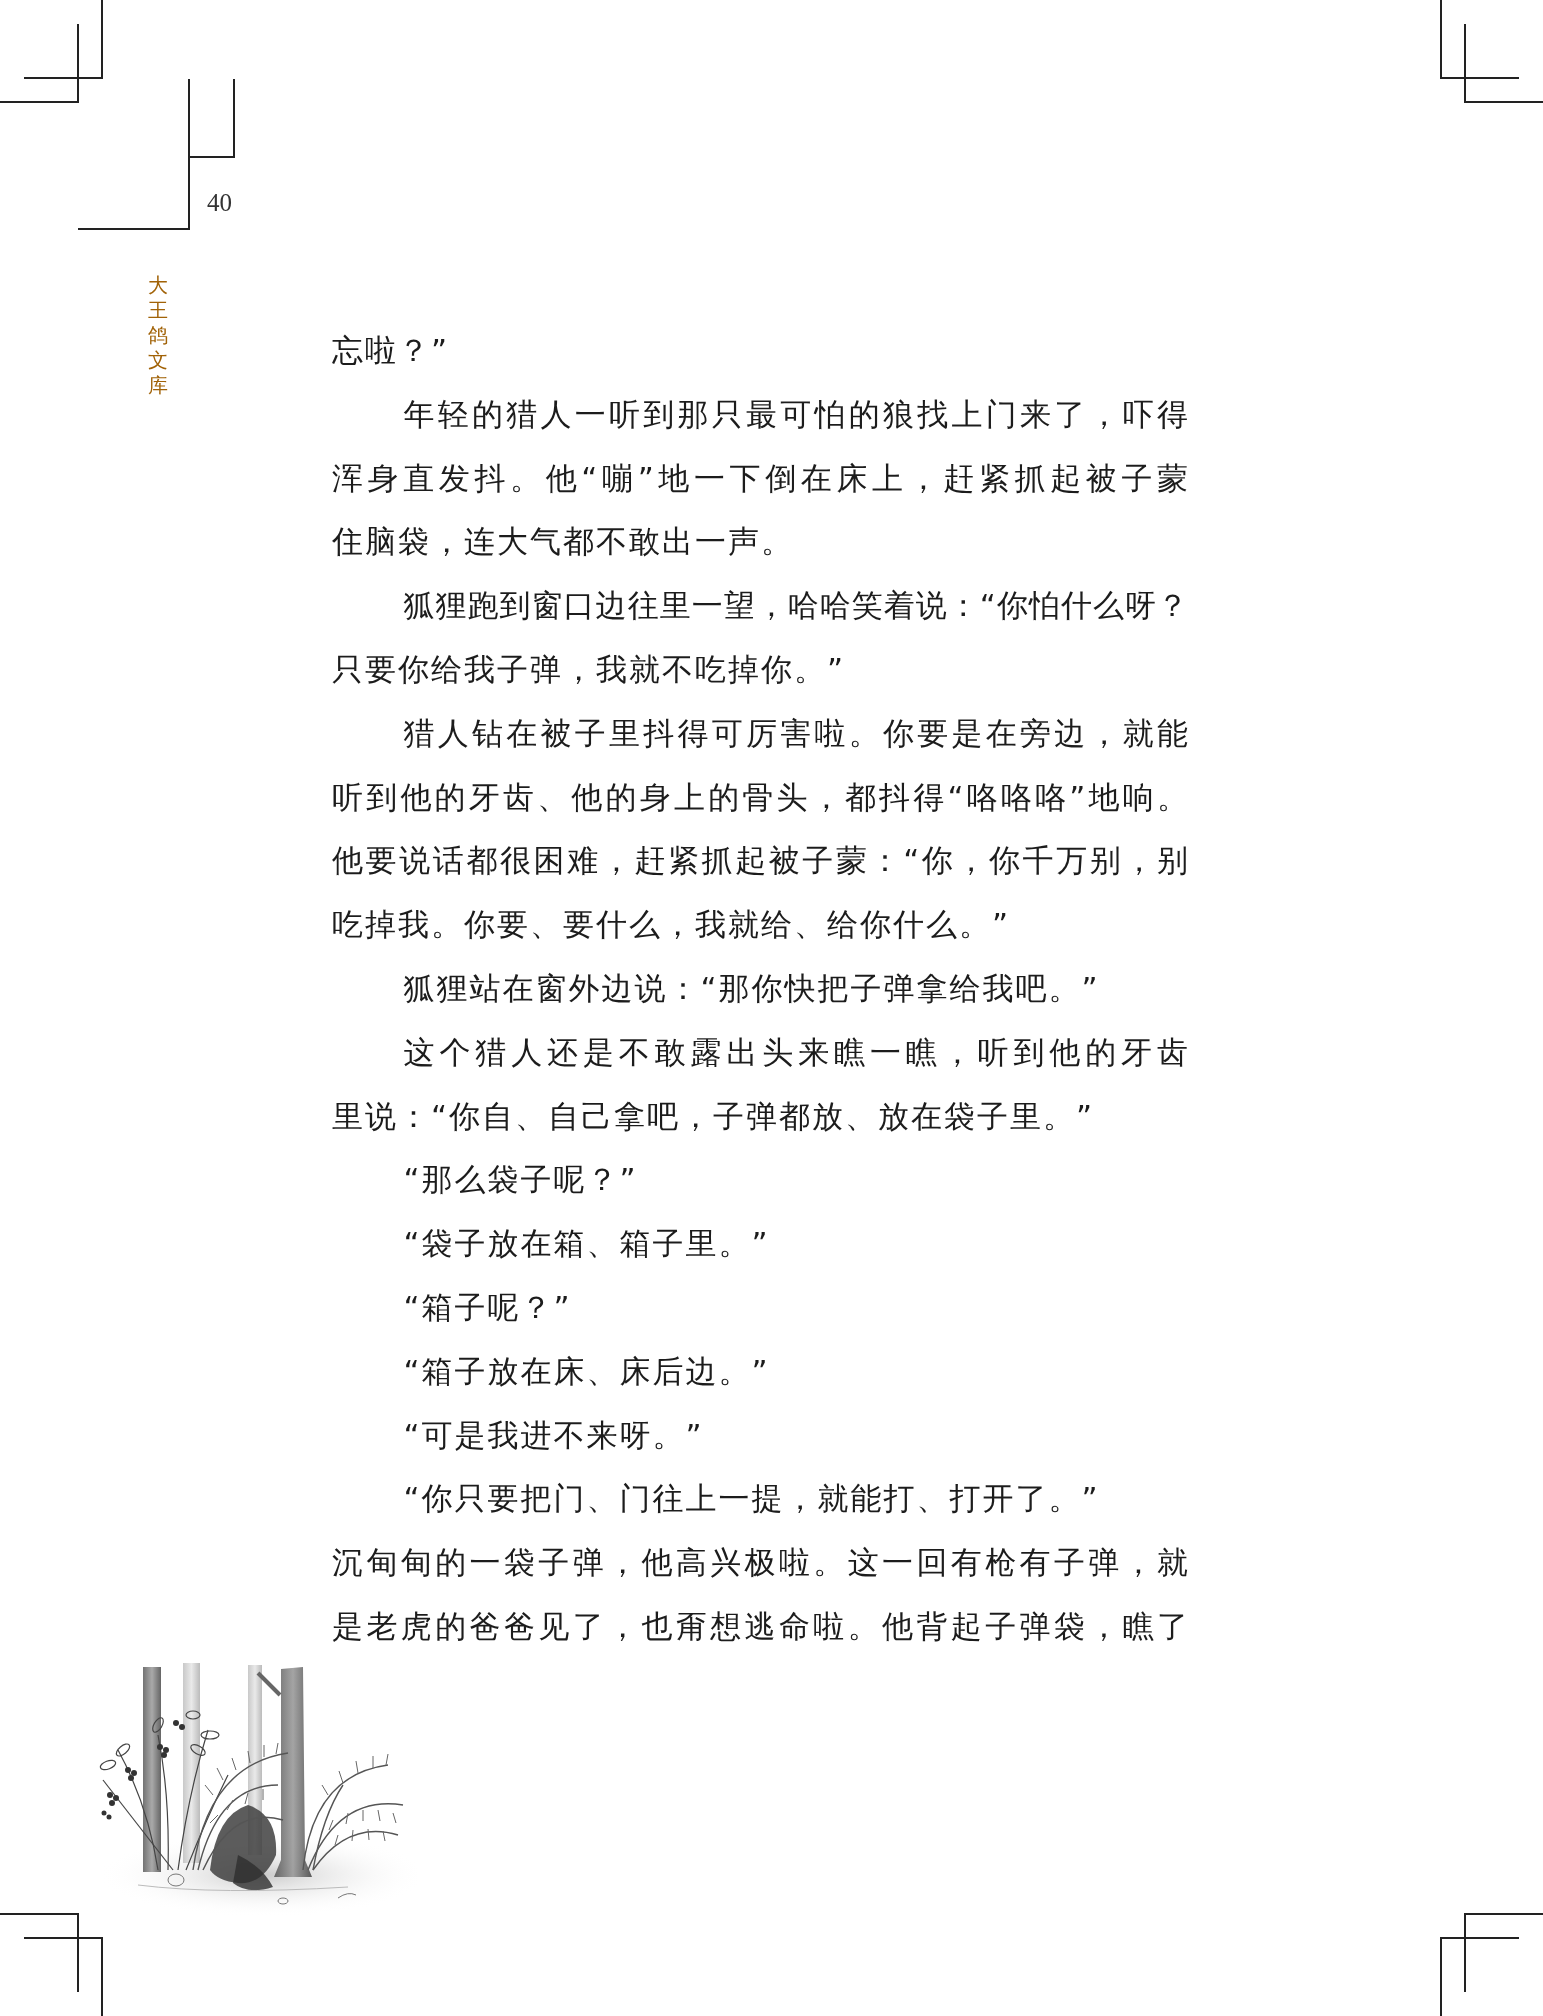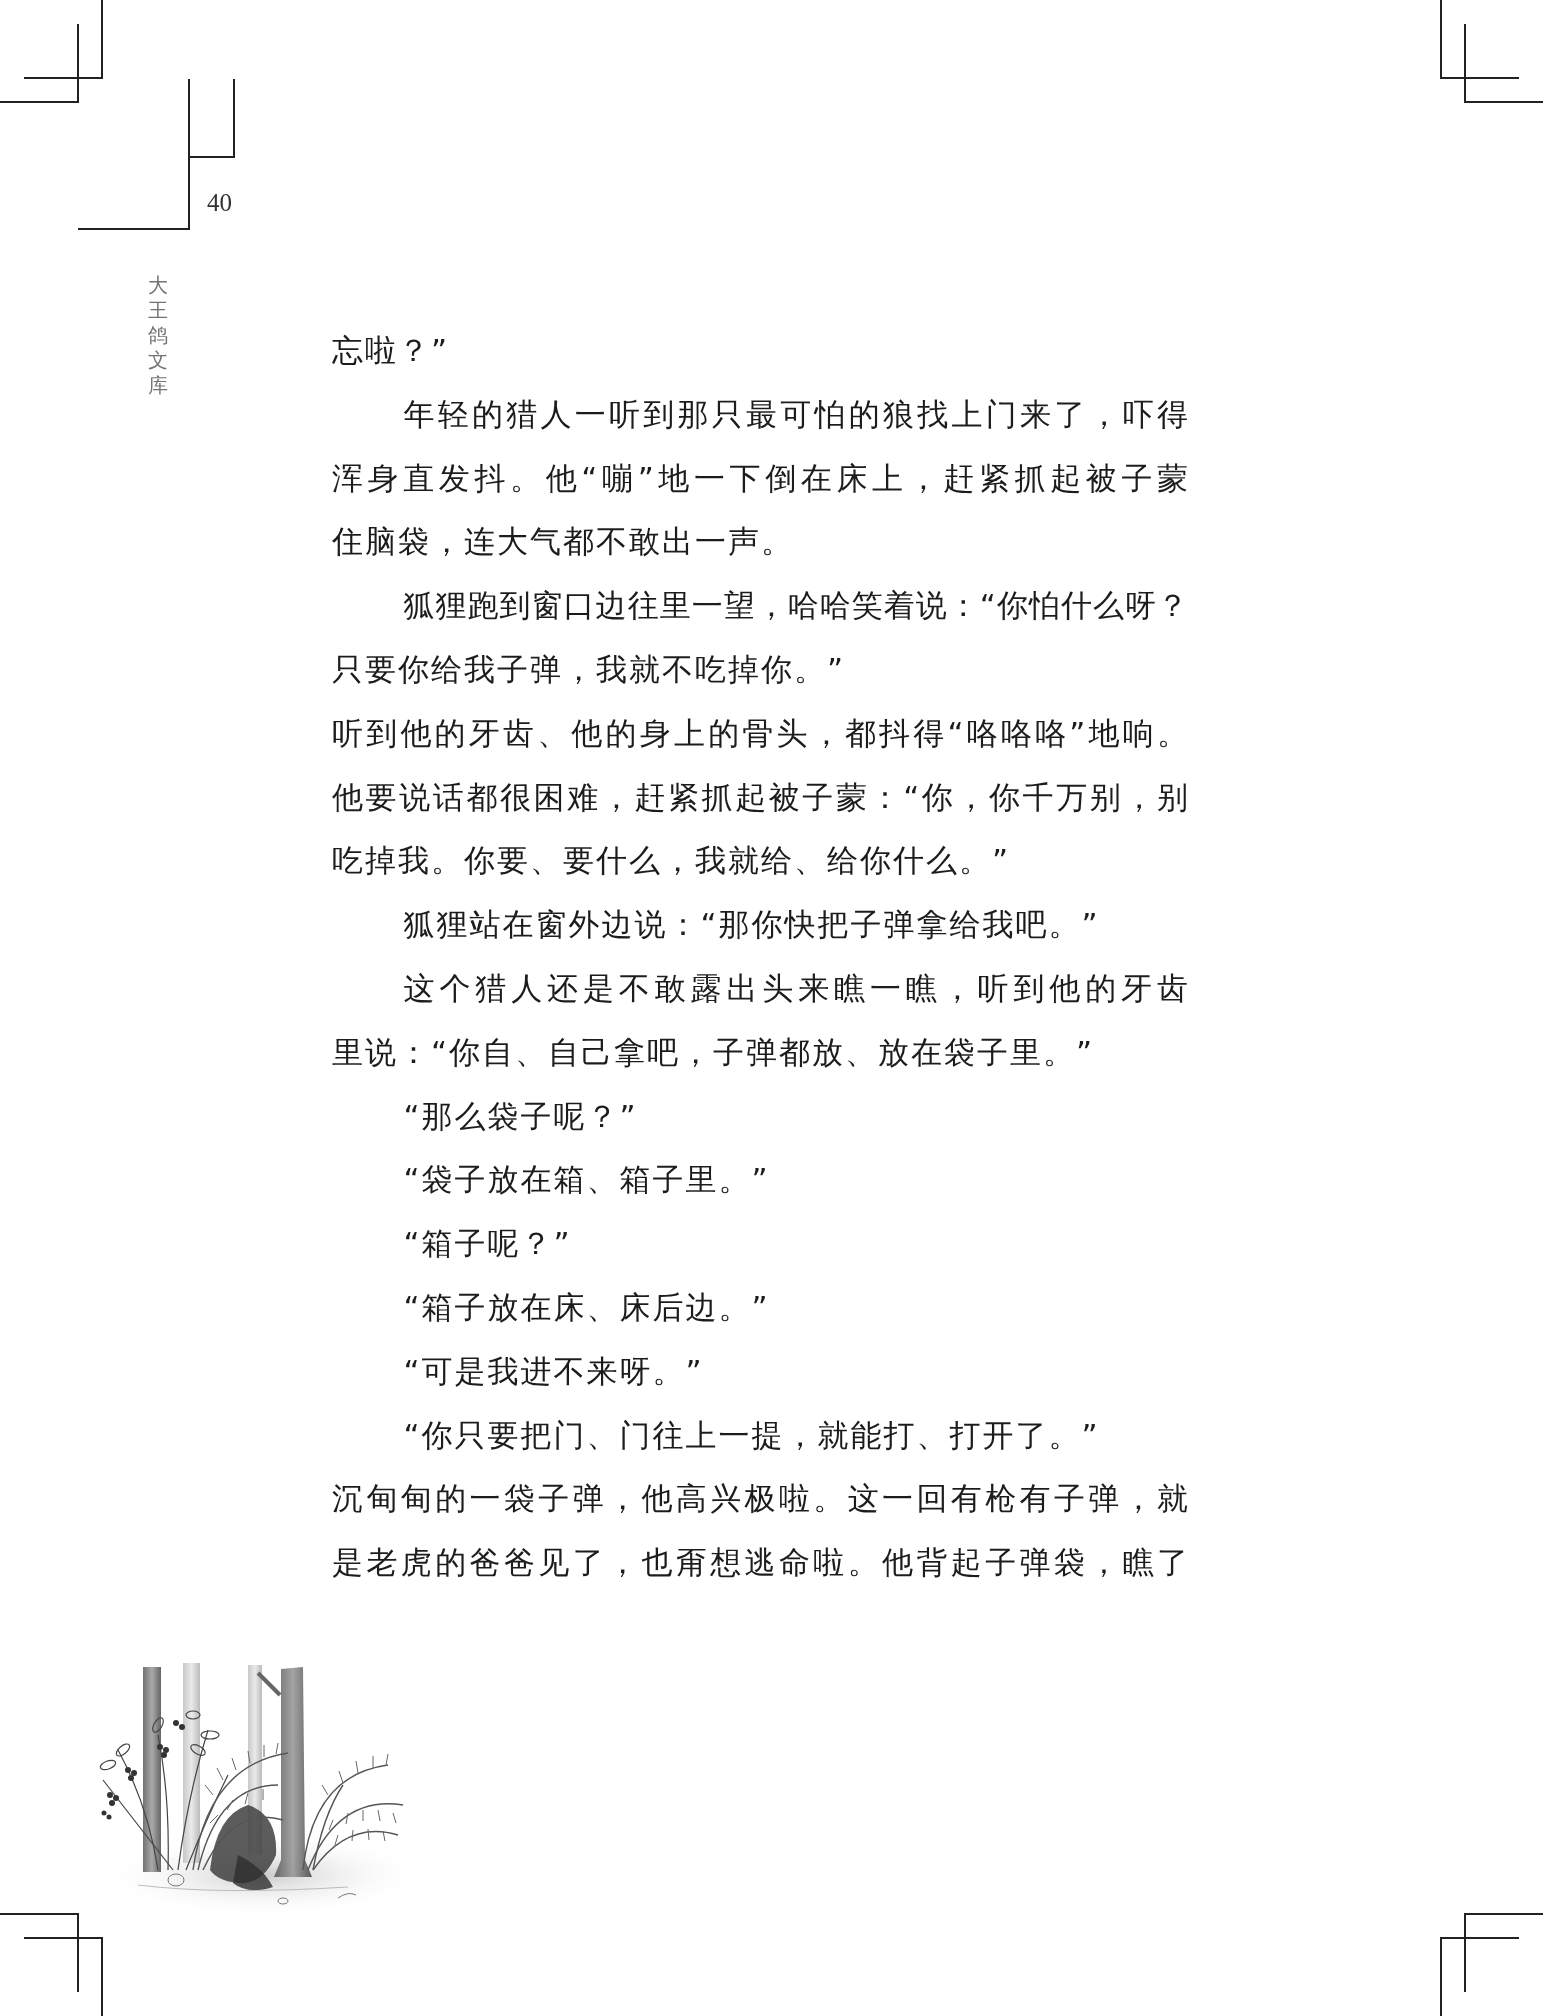--- a/index.html
+++ b/index.html
@@ -9,21 +9,21 @@
   .mark.h { height: 2px; }
   .mark.v { width: 2px; }
   .page-number {
     position: absolute; left: 207px; top: 186px;
     font-family: "Liberation Serif", "DejaVu Serif", serif;
     font-size: 25px; color: #333; line-height: 34px;
   }
   .series-title {
     position: absolute; left: 145px; top: 273px; width: 26px;
     font-family: "DejaVu Sans", "Liberation Sans", sans-serif;
-    font-size: 20px; line-height: 25px; color: #737373;
+    font-size: 20px; line-height: 25px; color: #a16207;
     text-align: center; word-break: break-all;
   }
   .body-text {
     position: absolute; left: 332px; top: 318px; width: 856px;
     font-family: "DejaVu Sans", "Liberation Sans", sans-serif;
     color: #1c1c1c;
   }
   .line {
     height: 63.8px; line-height: 64px; font-size: 31px;
     letter-spacing: 2px; white-space: nowrap; overflow: visible;
@@ -71,20 +71,21 @@
 
   <div class="series-title">大王鸽文库</div>
 
   <div class="body-text" id="body-text">
       <div class="line">忘啦？”</div>
       <div class="line indent full">年轻的猎人一听到那只最可怕的狼找上门来了，吓得</div>
       <div class="line full">浑身直发抖。他“嘣”地一下倒在床上，赶紧抓起被子蒙</div>
       <div class="line">住脑袋，连大气都不敢出一声。</div>
       <div class="line indent full">狐狸跑到窗口边往里一望，哈哈笑着说：“你怕什么呀？</div>
       <div class="line">只要你给我子弹，我就不吃掉你。”</div>
+      <div class="line indent full">猎人钻在被子里抖得可厉害啦。你要是在旁边，就能</div>
       <div class="line full">听到他的牙齿、他的身上的骨头，都抖得“咯咯咯”地响。</div>
       <div class="line full">他要说话都很困难，赶紧抓起被子蒙：“你，你千万别，别</div>
       <div class="line">吃掉我。你要、要什么，我就给、给你什么。”</div>
       <div class="line indent">狐狸站在窗外边说：“那你快把子弹拿给我吧。”</div>
       <div class="line indent full">这个猎人还是不敢露出头来瞧一瞧，听到他的牙齿</div>
       <div class="line">里说：“你自、自己拿吧，子弹都放、放在袋子里。”</div>
       <div class="line indent">“那么袋子呢？”</div>
       <div class="line indent">“袋子放在箱、箱子里。”</div>
       <div class="line indent">“箱子呢？”</div>
       <div class="line indent">“箱子放在床、床后边。”</div>

